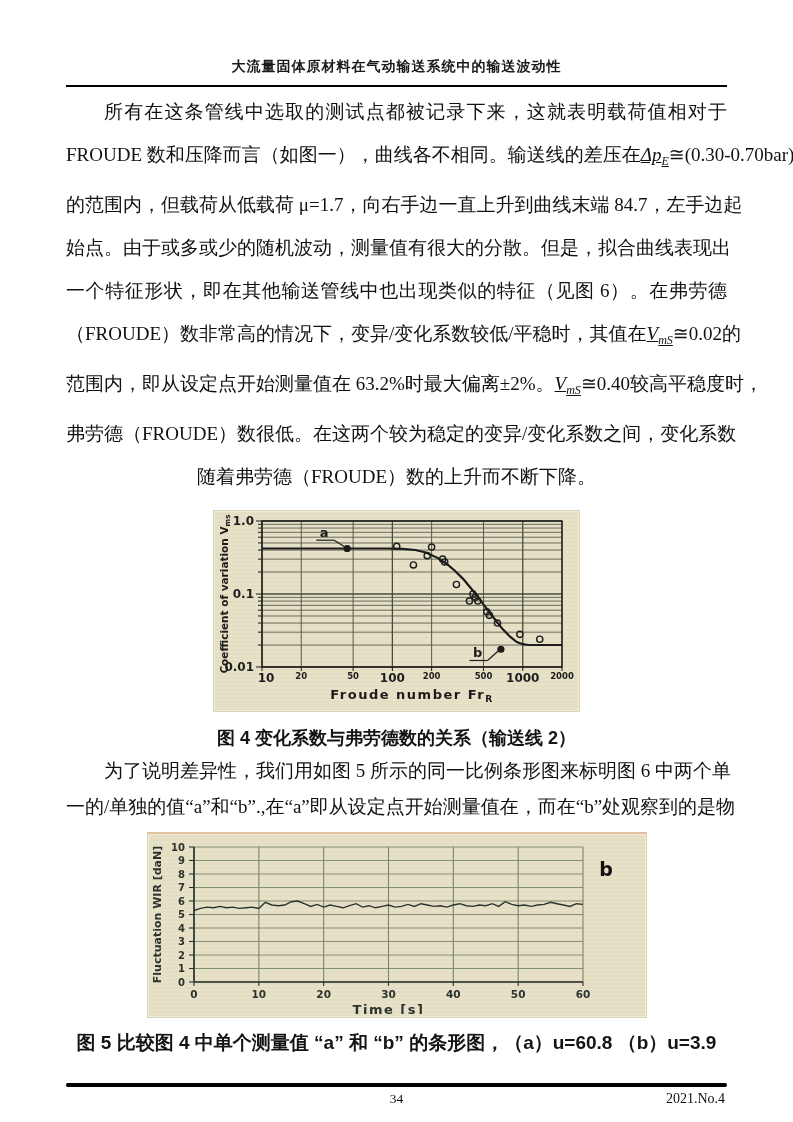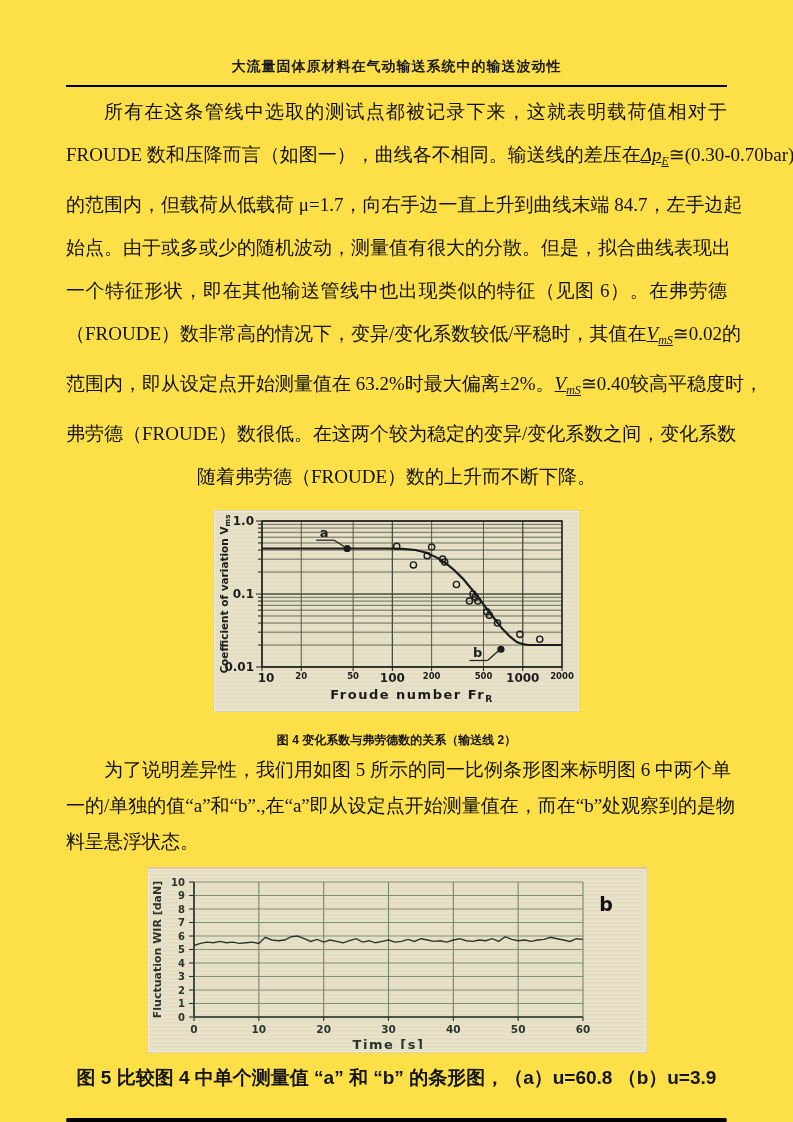--- a/index.html
+++ b/index.html
@@ -1,17 +1,17 @@
 <!DOCTYPE html>
 <html><head>
 <meta charset="utf-8">
 <style>
   html,body{margin:0;padding:0;background:#777;}
   .page{
-    width:793px;height:1122px;background:#fde047;margin:0 auto;
+    width:793px;height:1122px;background:#ffffff;margin:0 auto;
     overflow:hidden;position:relative;
     font-family:"Liberation Serif","DejaVu Serif",serif;color:#111;
   }
   .content{padding:0 66px 0 66px;}
   
   .header-title{
     padding-top:58px;text-align:center;
     font-family:"Liberation Sans","DejaVu Sans",sans-serif;
     font-size:14px;font-weight:bold;color:#1a1a1a;letter-spacing:1px;
   }
@@ -33,21 +33,21 @@
       rgba(198,206,158,0.12) 2px, rgba(198,206,158,0.12) 4px);
     border:1px solid #d8d3b6;
     box-shadow:0 0 0 1px #efecd8 inset;
   }
   .fig4{width:365px;height:200px;margin-top:12px;}
   .fig5{width:498px;height:183px;margin-top:7px;border-top:2px solid #e3c2a2;}
   .caption{
     text-align:center;font-family:"Liberation Sans","DejaVu Sans",sans-serif;
     font-weight:bold;color:#141414;
   }
-  .caption4{margin-top:20px;font-size:12px;}
+  .caption4{margin-top:14px;font-size:18px;}
   .caption5{margin-top:12px;font-size:19px;}
   
   .footer-rule{margin-top:27px;height:4px;background:#000;border-radius:2px/60%;}
   .footer-row{position:relative;margin-top:4px;height:20px;font-size:13.5px;}
   .footer-page{position:absolute;left:0;right:0;text-align:center;}
   .footer-issue{position:absolute;right:2px;top:0;font-size:14px;}
   svg{display:block;}
 </style>
 </head>
 <body>
@@ -165,21 +165,20 @@
           <text x="263.53989086069635" y="146.48563489986455" text-anchor="middle" font-size="13" font-family="&quot;DejaVu Sans&quot;,&quot;Liberation Sans&quot;,sans-serif" font-weight="bold" fill="#1c1c1c">b</text>
           <line x1="255.53989086069635" y1="149.48563489986455" x2="273.53989086069635" y2="149.48563489986455" stroke="#1c1c1c" stroke-width="1.2"></line>
           <line x1="273.53989086069635" y1="149.48563489986455" x2="283.9159093309582" y2="140.25822244590051" stroke="#1c1c1c" stroke-width="1.2"></line>
         </svg>
     </figure>
     <div class="caption caption4">图 4  变化系数与弗劳德数的关系（输送线 2）</div>
 
     <div class="para p2">
       <div class="line just indent"><span>为了说明差异性，我们用如图 5 所示的同一比例条形图来标明图 6 中两个单</span></div>
       <div class="line just"><span>一的/单独的值“a”和“b”.,在“a”即从设定点开始测量值在，而在“b”处观察到的是物</span></div>
-      <div class="line"><span>料呈悬浮状态。</span></div>
     </div>
 
     <figure class="fig fig5">
       <svg id="chart2" width="496" height="180">
           <line x1="46" y1="148" x2="435" y2="148" stroke="#78866a" stroke-width="0.9"></line>
           <line x1="41" y1="148" x2="46" y2="148" stroke="#2a332e" stroke-width="1.1"></line>
           <text x="37" y="151.5" text-anchor="end" font-size="10" font-family="&quot;DejaVu Sans&quot;,&quot;Liberation Sans&quot;,sans-serif" font-weight="bold" fill="#2a332e">0</text>
           <line x1="46" y1="134.5" x2="435" y2="134.5" stroke="#78866a" stroke-width="0.9"></line>
           <line x1="41" y1="134.5" x2="46" y2="134.5" stroke="#2a332e" stroke-width="1.1"></line>
           <text x="37" y="138" text-anchor="end" font-size="10" font-family="&quot;DejaVu Sans&quot;,&quot;Liberation Sans&quot;,sans-serif" font-weight="bold" fill="#2a332e">1</text>

